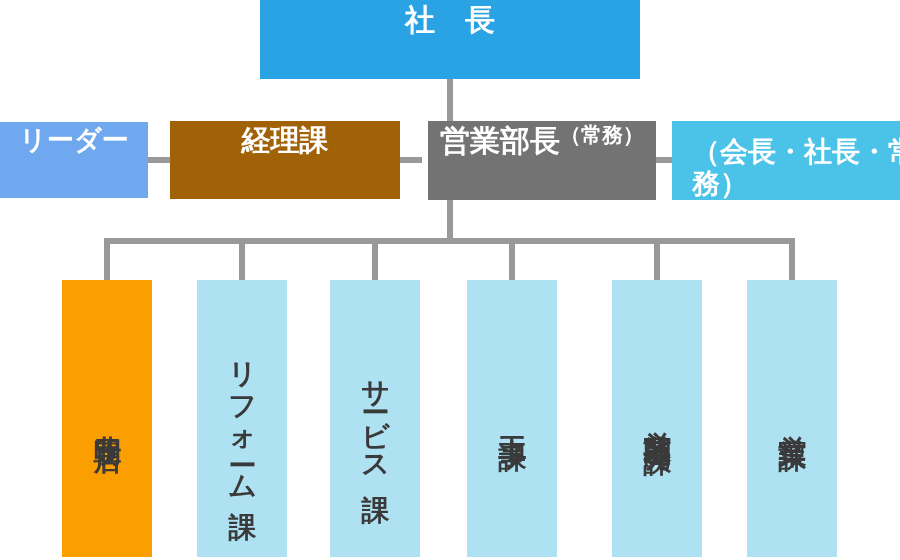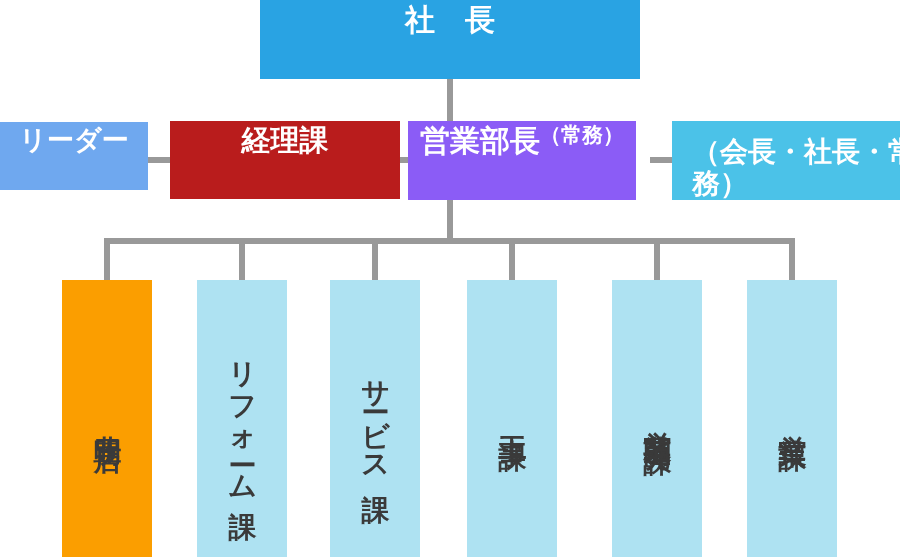--- a/index.html
+++ b/index.html
@@ -37,33 +37,33 @@
     justify-content: center;
     color: #ffffff;
     box-sizing: border-box;
   }
   .president {
     left: 260px; top: 0; width: 380px; height: 79px;
     background: #29A3E3;
     font-size: 30px;
   }
   .leader {
-    left: 0; top: 122px; width: 148px; height: 68px;
+    left: 0; top: 122px; width: 148px; height: 76px;
     background: #6FA8EF;
     font-size: 27px;
   }
   .accounting {
     left: 170px; top: 121px; width: 230px; height: 78px;
-    background: #b91c1c;
+    background: #a16207;
     font-size: 29px;
     font-family: Liberation Mono, monospace;
   }
   .sales-director {
-    left: 408px; top: 121px; width: 228px; height: 79px;
-    background: #8b5cf6;
+    left: 428px; top: 121px; width: 228px; height: 79px;
+    background: #737373;
   }
   .sales-director .main { font-size: 30px; }
   .sales-director .suffix { font-size: 21px; }
   .board {
     left: 672px; top: 121px; width: 268px; height: 79px;
     background: #4BC2E8;
     flex-direction: column;
     align-items: flex-start;
     justify-content: flex-end;
     padding-left: 20px;

